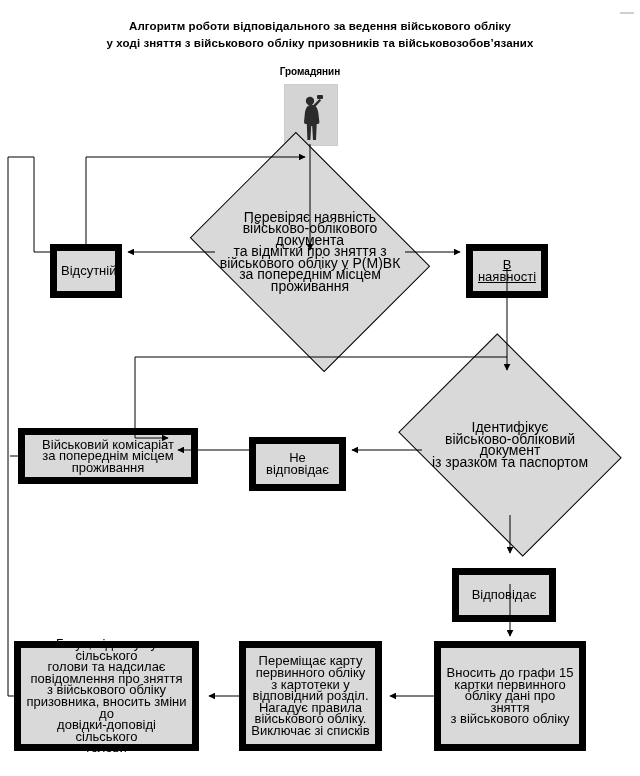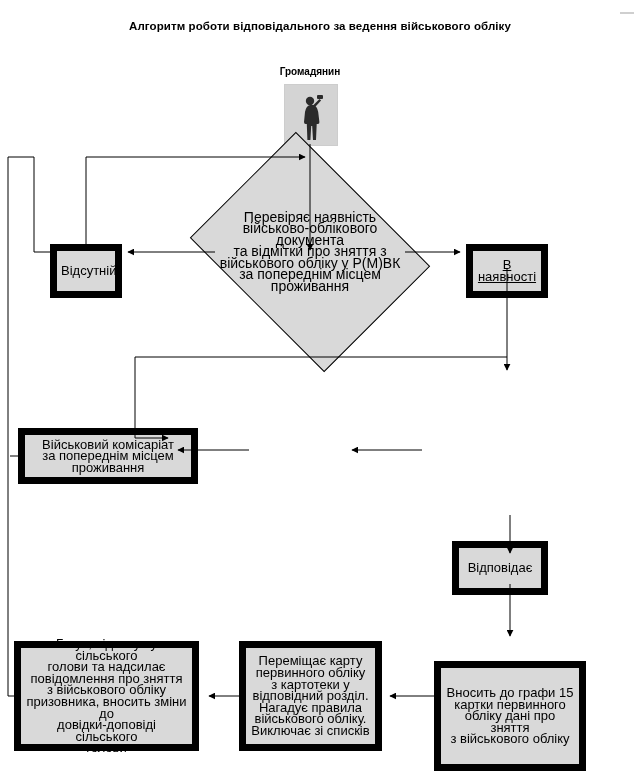--- a/index.html
+++ b/index.html
@@ -111,20 +111,21 @@
 </style>
 </head>
 <body>
 
 <div id="canvas">
 
   <div class="corner-mark"></div>
 
   <div class="title">
     <div>Алгоритм роботи відповідального за ведення військового обліку</div>
+    <div>у ході зняття з військового обліку призовників та військовозобов’язаних</div>
   </div>
 
   <div class="label-plain" style="left:230px; top:66px; width:160px;">Громадянин</div>
 
   <div class="photo" style="left:284px; top:84px; width:52px; height:60px;">
     <svg width="52" height="60" viewBox="0 0 52 60" aria-hidden="true">
       <rect x="0" y="0" width="52" height="60" fill="#d4d4d4"></rect>
       <g fill="#2b2b2b">
         <circle cx="25" cy="16" r="4.2"></circle>
         <path d="M25 20 q-4 1 -5 7 l-1 10 q0 2 1.6 2 l1.2 0 l0.6 16 l3 0 l0.8 -14 l1 0 l0.8 14 l3 0 l0.7 -16 l1.2 0 q1.6 0 1.5 -2 l-1.2 -10 q-1 -6 -5 -7 z"></path>
@@ -145,33 +146,42 @@
   </div>
 
   <div class="node" style="left:50px; top:244px; width:72px; height:24px;">
     <span class="txt">Відсутній</span>
   </div>
 
   <div class="node" style="left:466px; top:244px; width:82px; height:24px;text-decoration:underline;">
     <span class="txt">В наявності</span>
   </div>
 
-
+  <div class="diamond" style="left:422px; top:375px; width:176px; height:140px;">
+    <div class="shape"></div>
+    <div class="dtext">Ідентифікує
+військово-обліковий документ
+із зразком та паспортом</div>
+  </div>
+
+  <div class="node" style="left:249px; top:437px; width:97px; height:26px;">
+    <span class="txt">Не відповідає</span>
+  </div>
 
   <div class="node" style="left:18px; top:428px; width:180px; height:56px;">
     <span class="txt">Військовий комісаріат
 за попереднім місцем
 проживання</span>
   </div>
 
-  <div class="node" style="left:452px; top:541px; width:96px; height:26px;">
+  <div class="node" style="left:452px; top:568px; width:104px; height:26px;">
     <span class="txt">Відповідає</span>
   </div>
 
-  <div class="node" style="left:434px; top:641px; width:152px; height:110px;margin-top:20px;">
+  <div class="node" style="left:434px; top:641px; width:152px; height:110px;">
     <span class="txt">Вносить до графи 15
 картки первинного
 обліку дані про зняття
 з військового обліку</span>
   </div>
 
   <div class="node" style="left:239px; top:641px; width:143px; height:110px;justify-content:flex-end;">
     <span class="txt">Переміщає карту
 первинного обліку
 з картотеки у

